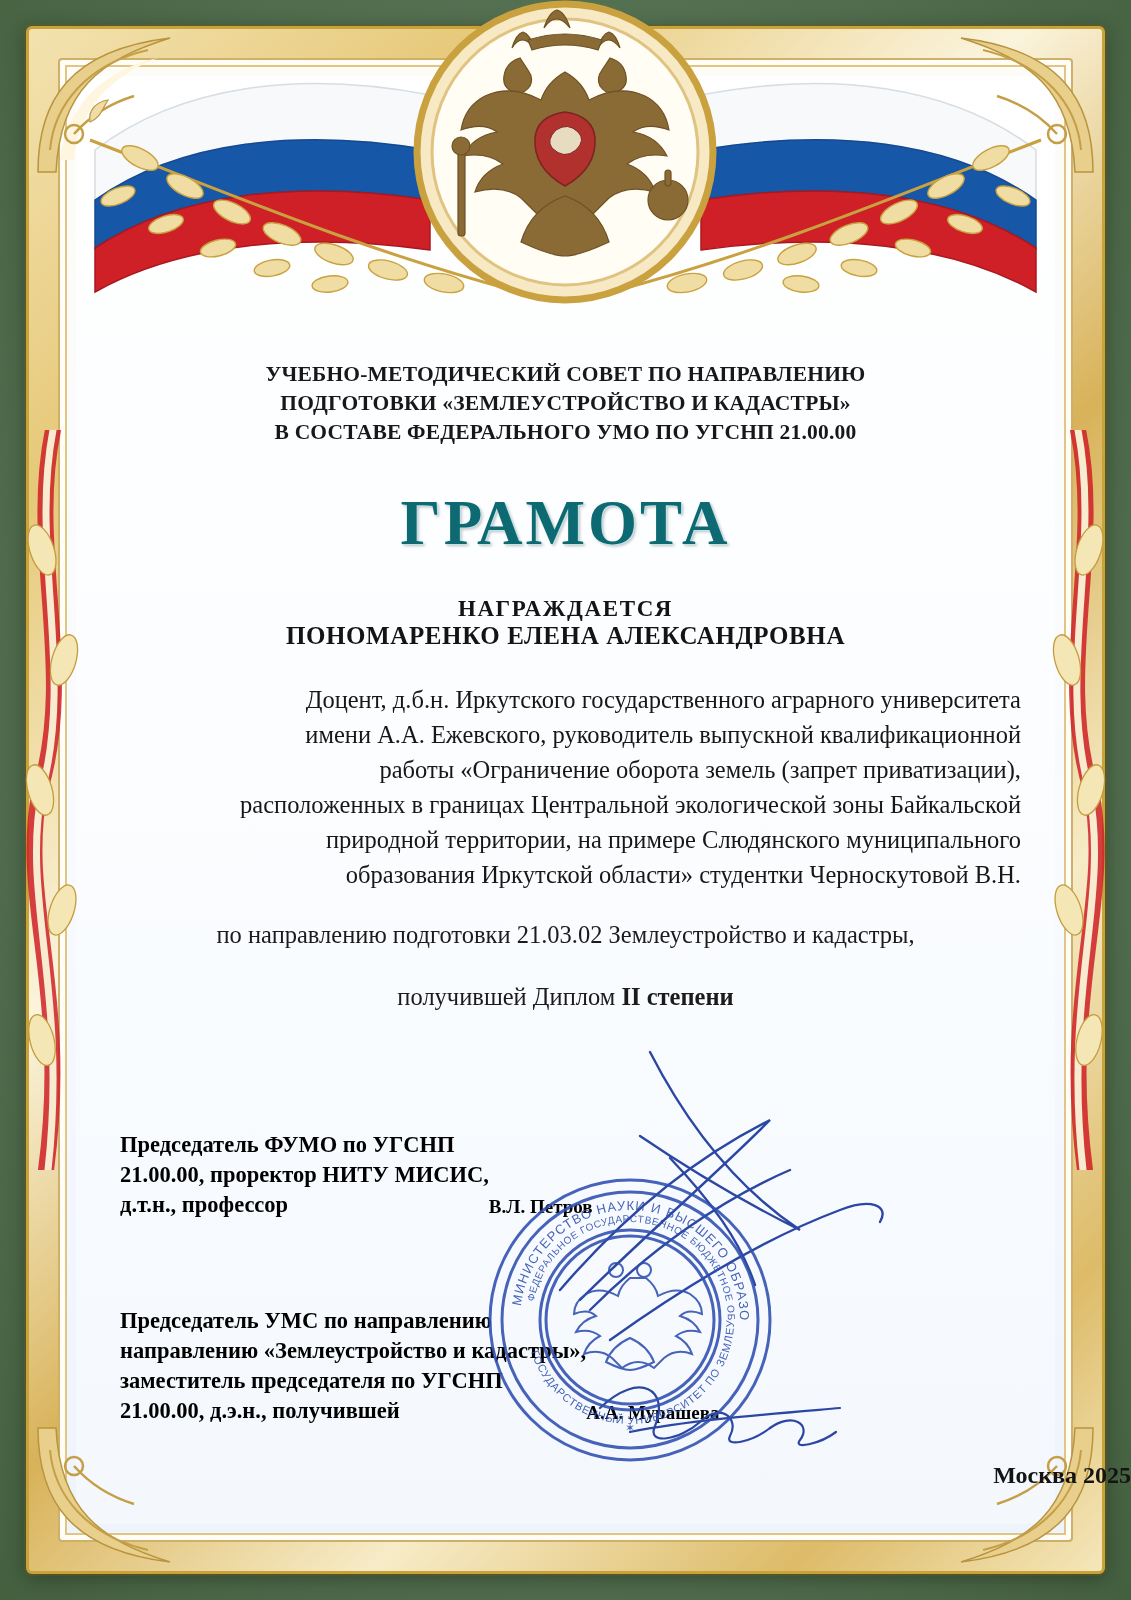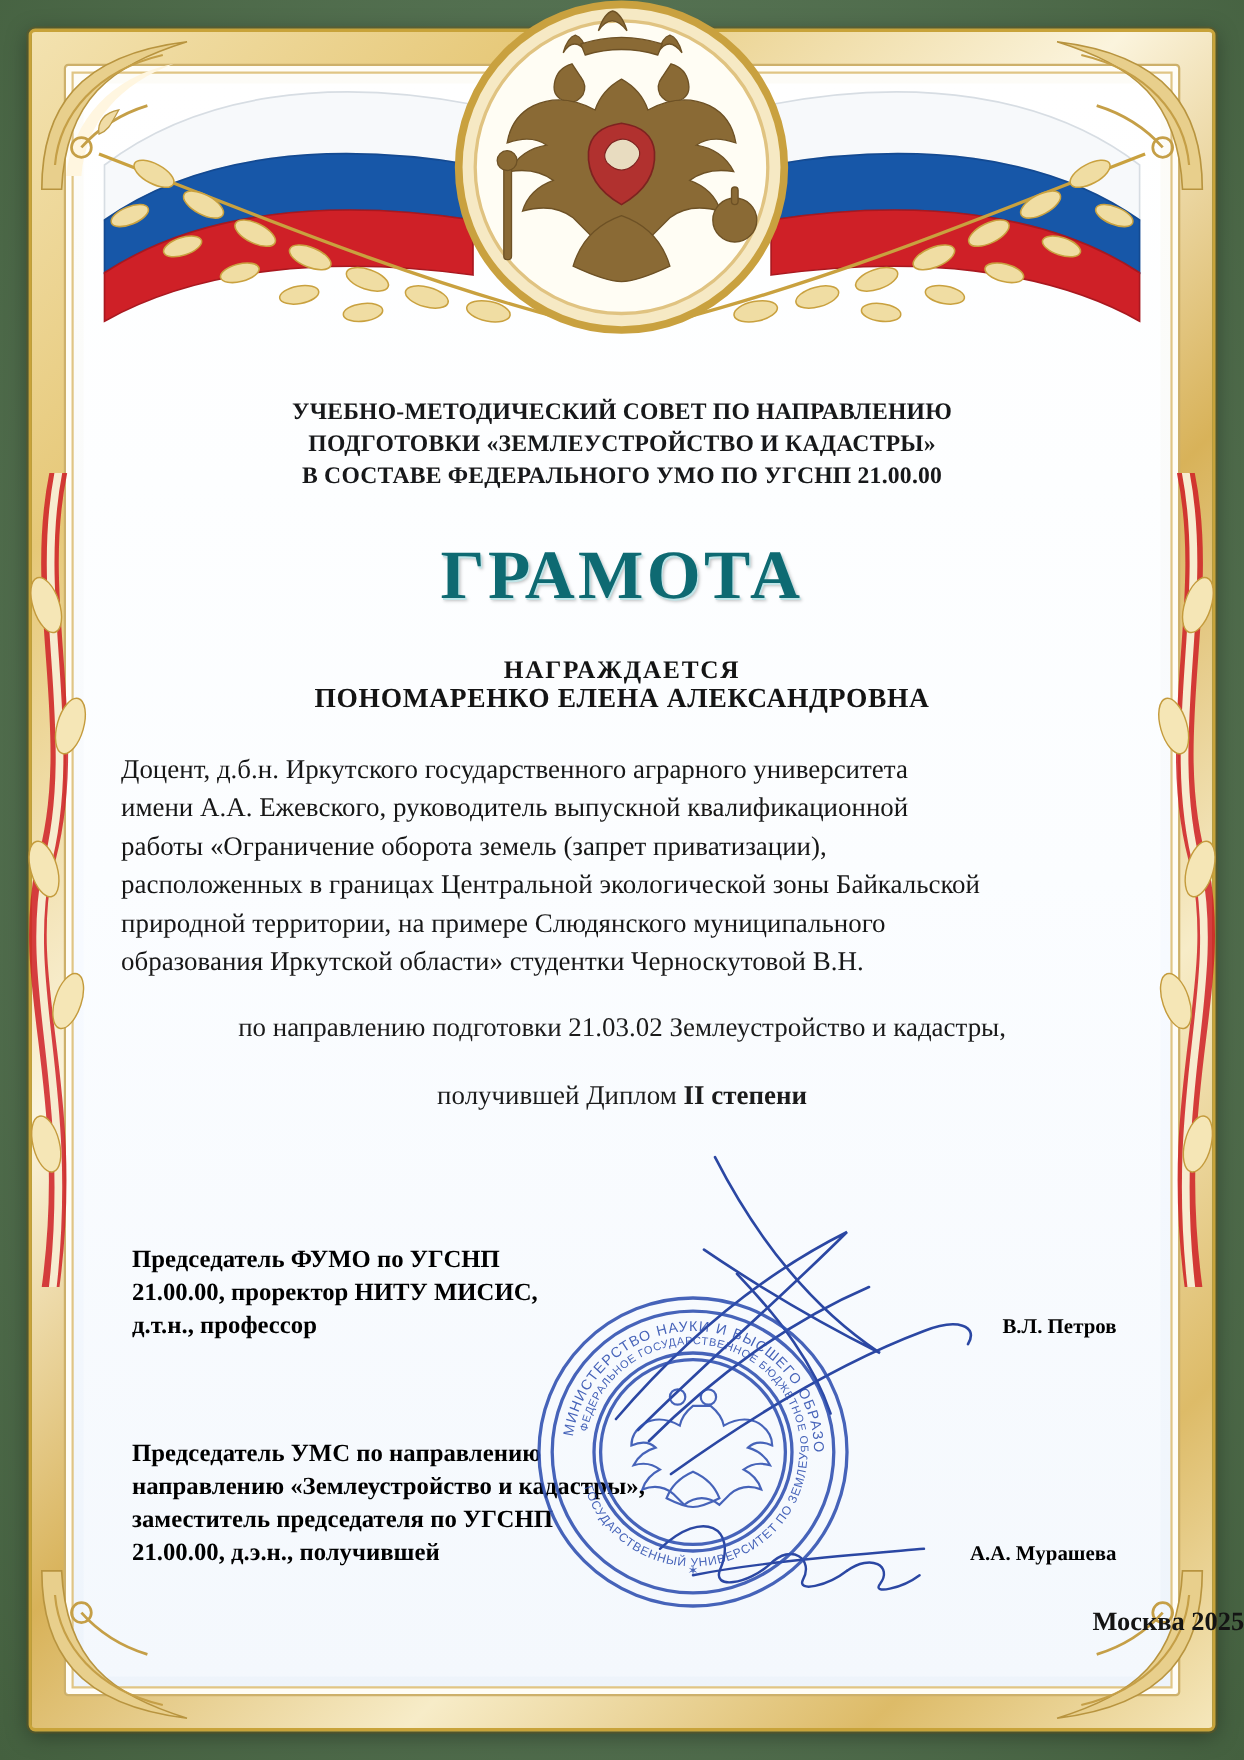--- a/index.html
+++ b/index.html
@@ -135,21 +135,21 @@
     font-size: 25px;
     letter-spacing: .6px;
     color: #141414;
   }
 
   .body-text {
     margin-top: 32px;
     font-size: 24.5px;
     line-height: 35px;
     color: #171717;
-    text-align: left;
+    text-align: right;
   }
 
   .direction-line {
     margin-top: 26px;
     font-size: 24.5px;
     line-height: 34px;
   }
 
   .diploma-line {
     margin-top: 28px;
@@ -161,21 +161,21 @@
   
   .signatures {
     position: absolute;
     left: 120px;
     top: 1130px;
     width: 895px;
   }
   .sig-block {
     position: relative;
     display: flex;
-    justify-content: space-between;
+    justify-content: flex-start;
     align-items: flex-end;
   }
   .sig-block + .sig-block { margin-top: 86px; }
   .sig-role {
     font-weight: bold;
     font-size: 22.5px;
     line-height: 30px;
     text-align: left;
     max-width: 560px;
   }

